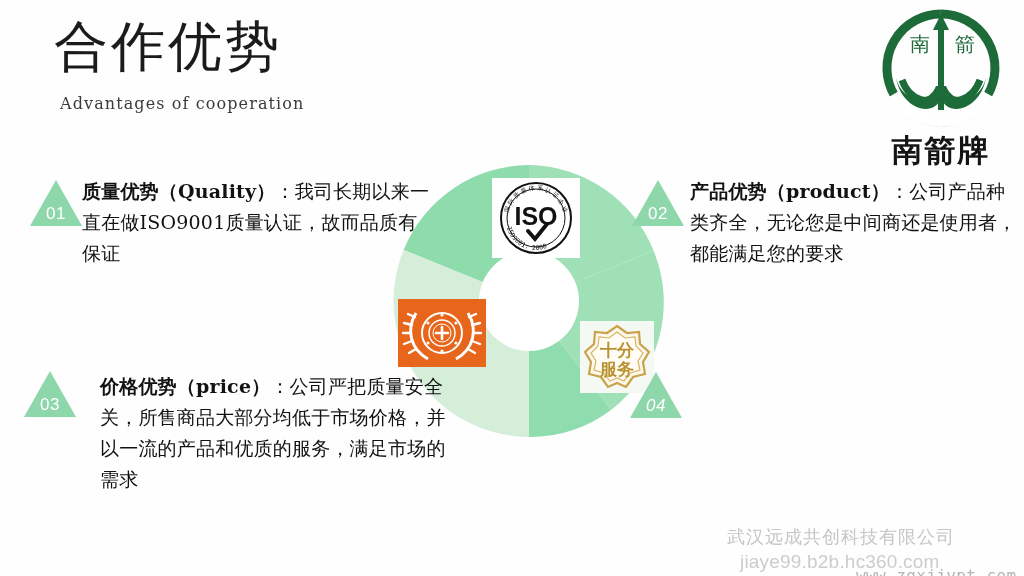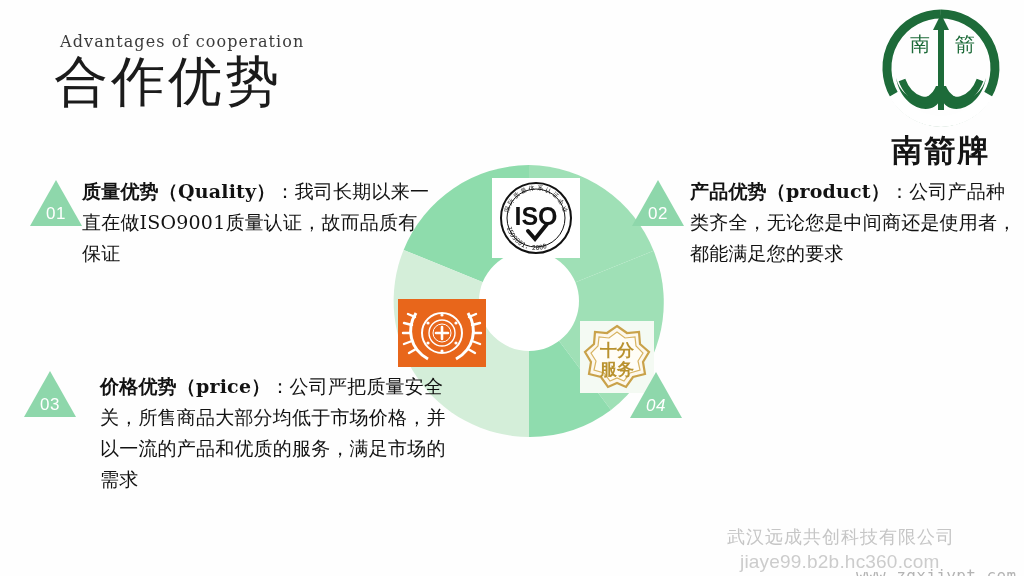--- a/index.html
+++ b/index.html
@@ -179,22 +179,22 @@
     letter-spacing: 0.2px;
     color: #cccccc;
   }
 </style>
 </head>
 <body>
 
 <div id="slide">
 
   <div id="title-block">
+    <div id="page-title">合作优势</div>
     <div id="page-subtitle">Advantages of cooperation</div>
-    <div id="page-title">合作优势</div>
   </div>
 
   <div id="logo">
     <svg id="logo-mark" width="130" height="124" viewBox="0 0 130 124">
 
       <path d="M 65 8 A 54 54 0 1 1 64.9 8" fill="none" stroke="#1d6b39" stroke-width="9"></path>
 
       <path d="M 18 88 A 54 54 0 0 0 112 88" fill="none" stroke="#ffffff" stroke-width="11"></path>
 
       <path d="M 20 72 C 26 104, 58 112, 65 92 C 72 112, 104 104, 110 72

